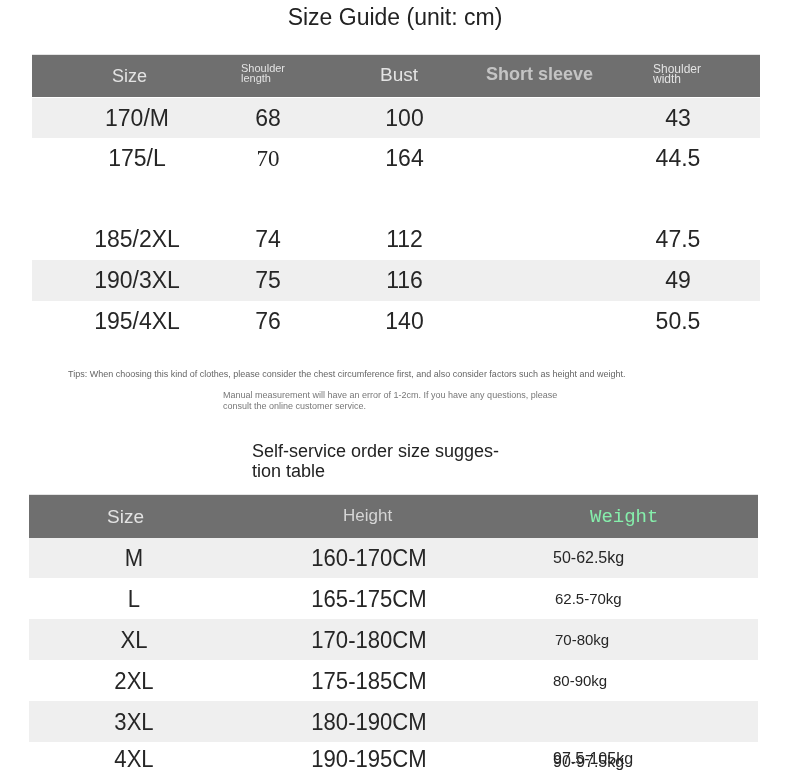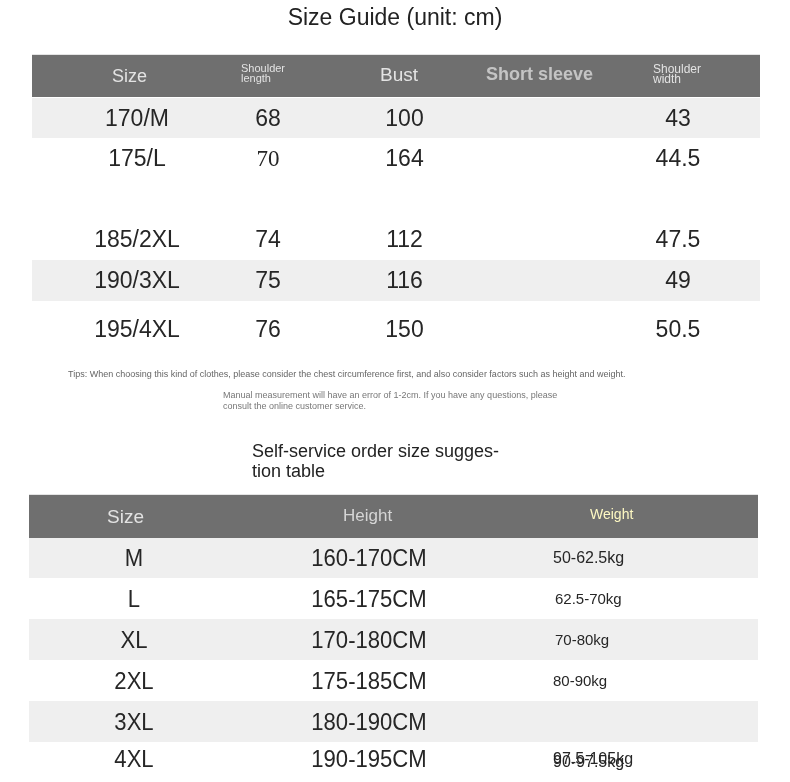--- a/index.html
+++ b/index.html
@@ -55,44 +55,44 @@
     <div class="cell" style="left:200px; width:72px;">74</div>
     <div class="cell" style="left:335px; width:75px;">112</div>
     <div class="cell" style="left:610px; width:72px;">47.5</div>
   </div>
   <div class="row alt" style="top:206px; height:41px;">
     <div class="cell" style="left:50px; width:110px;">190/3XL</div>
     <div class="cell" style="left:200px; width:72px;">75</div>
     <div class="cell" style="left:335px; width:75px;">116</div>
     <div class="cell" style="left:610px; width:72px;">49</div>
   </div>
-  <div class="row" style="top:255px; height:41px;">
+  <div class="row" style="top:247px; height:41px;">
     <div class="cell" style="left:50px; width:110px;">195/4XL</div>
     <div class="cell" style="left:200px; width:72px;">76</div>
-    <div class="cell" style="left:335px; width:75px;">150</div>
+    <div class="cell" style="left:335px; width:75px;">140</div>
     <div class="cell" style="left:610px; width:72px;">50.5</div>
   </div>
 </div>
 
 <div class="tips" style="left:68px; top:369px; width:680px;">Tips: When choosing this kind of clothes, please consider the chest circumference first, and also consider factors such as height and weight.</div>
 <div class="tips" style="left:223px; top:390px; width:440px; color:#777;">
   <div>Manual measurement will have an error of 1-2cm. If you have any questions, please</div>
   <div>consult the online customer service.</div>
 </div>
 
 <div class="sub-title">
   <div>Self-service order size sugges-</div>
   <div>tion table</div>
 </div>
 
 <div class="tbl t2" style="left:29px; top:494px; width:729px; height:288px;">
   <div class="hdr" style="top:0; height:43px;">
     <span class="hcell" style="left:78px; top:11px; font-size:19px;">Size</span>
     <span class="hcell" style="left:314px; top:11px; font-size:17px; color:#d6d6d6;">Height</span>
-    <span class="hcell" style="left:561px; top:11px; font-size:14px; color:#fef9c3;">Weight</span>
+    <span class="hcell" style="left:561px; top:11px; font-size:19px; color:#86efac;font-family:Liberation Mono, monospace;">Weight</span>
   </div>
 
   <div class="row alt" style="top:44px; height:40px;">
     <div class="cell" style="left:70px; width:70px;">M</div>
     <div class="cell" style="left:260px; width:160px;">160-170CM</div>
     <div class="cell wt" style="left:524px; width:130px;">50-62.5kg</div>
   </div>
   <div class="row" style="top:84px; height:41px;">
     <div class="cell" style="left:70px; width:70px;">L</div>
     <div class="cell" style="left:260px; width:160px;">165-175CM</div>

